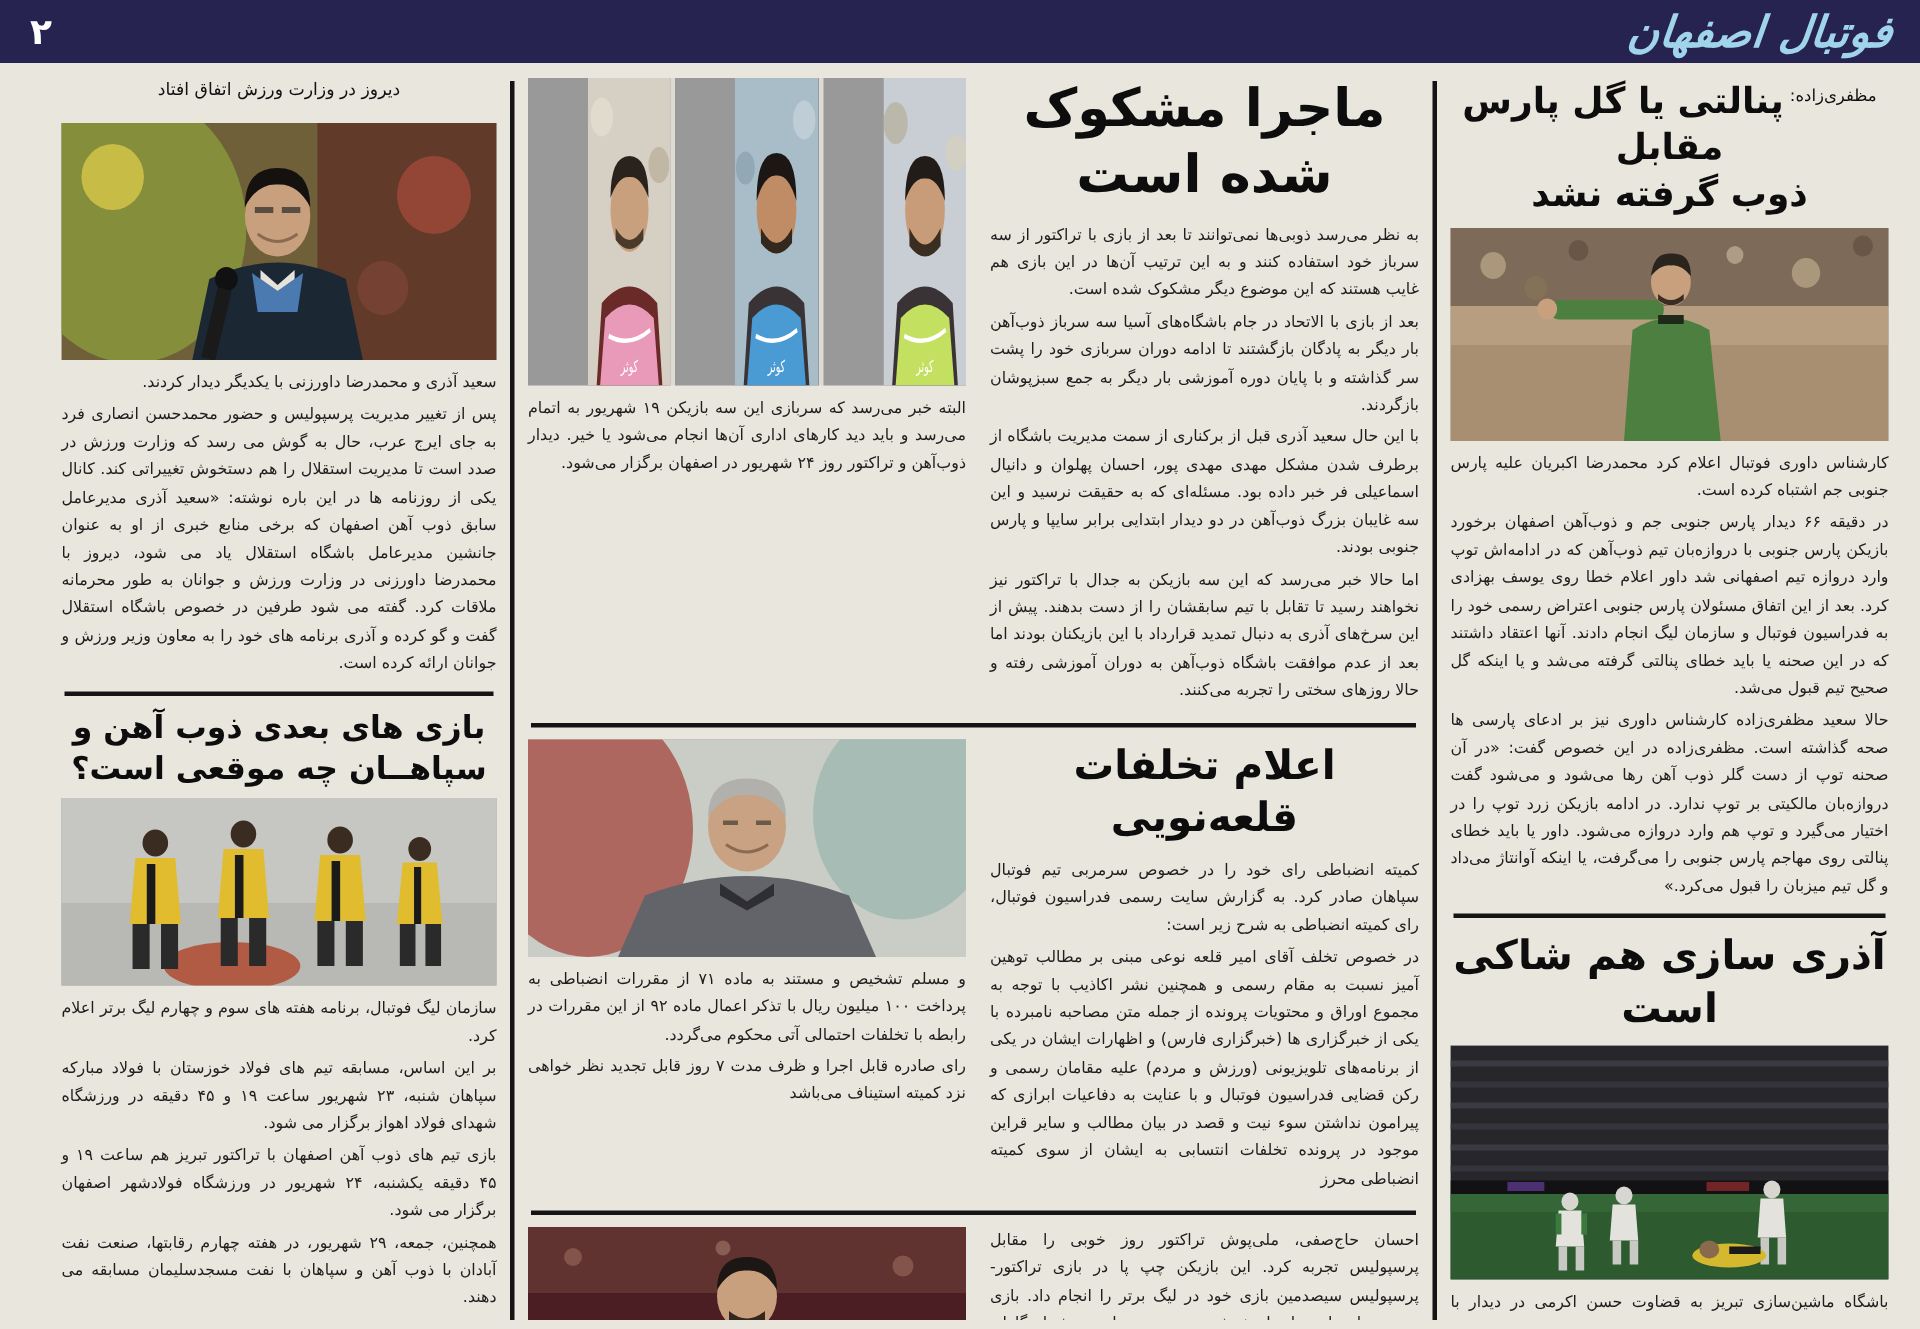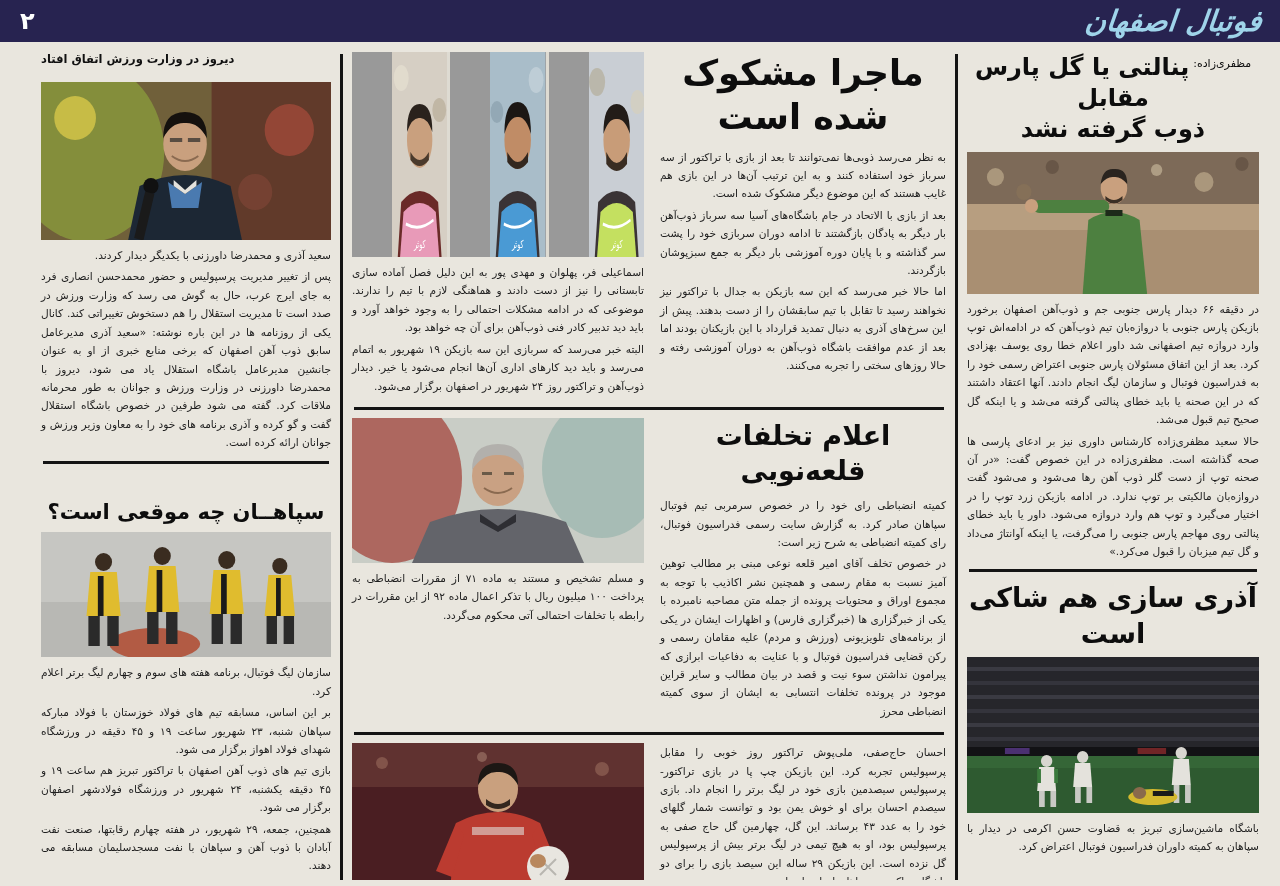--- a/index.html
+++ b/index.html
@@ -36,21 +36,21 @@
 
   .content {
     display: grid;
     grid-template-columns: 310px 3px 612px 3px 308px;
     padding: 8px 12px 6px 12px;
     height: 844px;
   }
   .vrule { background: #141414; width: 3px; margin-top: 4px; }
   .col { padding: 2px 9px 0 9px; overflow: hidden; }
 
-  .kicker { font-size: 11.5px; font-weight: bold; text-align: left; color: #111; margin-bottom: 16px; }
+  .kicker { font-size: 11.5px; font-weight: normal; text-align: center; color: #111; margin-bottom: 16px; }
   .headline { font-weight: bold; color: #0d0d0d; text-align: center; line-height: 1.3; letter-spacing: -0.5px; }
   .hl-xl { font-size: 35px; line-height: 1.25; }
   .hl-lg { font-size: 27px; }
   .hl-md { font-size: 24px; }
   .hl-sm { font-size: 21px; }
   .kicker-inline { font-size: 11px; font-weight: normal; vertical-align: 8px; margin-left: 4px; }
 
   .bodytext p {
     font-size: 10.6px;
     line-height: 1.74;
@@ -105,20 +105,21 @@
           <rect x="70" y="48" width="80" height="13" rx="6" fill="#4d8040"></rect>
           <circle cx="68" cy="54" r="7" fill="#c9a07e"></circle>
           <path d="M122 142 L128 68 Q154 52 182 68 L190 142 Z" fill="#4d8040"></path>
           <ellipse cx="155" cy="36" rx="14" ry="16" fill="#c9a07e"></ellipse>
           <path d="M141 32 Q143 16 155 17 Q169 16 169 32 Q162 24 155 25 Q148 24 141 32Z" fill="#2a241f"></path>
           <path d="M146 44 Q155 52 164 44 L164 48 Q155 55 146 48Z" fill="#3a2e24"></path>
           <rect x="146" y="58" width="18" height="6" fill="#1d2a1a"></rect>
         </svg>
       </div>
       <div class="bodytext">
+        <p>کارشناس داوری فوتبال اعلام کرد محمدرضا اکبریان علیه پارس جنوبی جم اشتباه کرده است.</p>
         <p>در دقیقه ۶۶ دیدار پارس جنوبی جم و ذوب‌آهن اصفهان برخورد بازیکن پارس جنوبی با دروازه‌بان تیم ذوب‌آهن که در ادامه‌اش توپ وارد دروازه تیم اصفهانی شد داور اعلام خطا روی یوسف بهزادی کرد. بعد از این اتفاق مسئولان پارس جنوبی اعتراض رسمی خود را به فدراسیون فوتبال و سازمان لیگ انجام دادند. آنها اعتقاد داشتند که در این صحنه یا باید خطای پنالتی گرفته می‌شد و یا اینکه گل صحیح تیم قبول می‌شد.</p>
         <p>حالا سعید مظفری‌زاده کارشناس داوری نیز بر ادعای پارسی ها صحه گذاشته است. مظفری‌زاده در این خصوص گفت: «در آن صحنه توپ از دست گلر ذوب آهن رها می‌شود و می‌شود گفت دروازه‌بان مالکیتی بر توپ ندارد. در ادامه بازیکن زرد توپ را در اختیار می‌گیرد و توپ هم وارد دروازه می‌شود. داور یا باید خطای پنالتی روی مهاجم پارس جنوبی را می‌گرفت، یا اینکه آوانتاژ می‌داد و گل تیم میزبان را قبول می‌کرد.»</p>
       </div>
       <div class="divider"></div>
       <div class="headline hl-lg">آذری سازی هم شاکی است</div>
       <div class="photo mt6 mb6" style="height:156px">
         <svg viewBox="0 0 308 156" preserveAspectRatio="none">
           <rect width="308" height="156" fill="#26262b"></rect>
           <rect y="10" width="308" height="4" fill="#3a3a42"></rect>
             <rect y="24" width="308" height="4" fill="#34343c"></rect>
@@ -162,20 +163,21 @@
 
       <div class="mrow">
         <div class="mtext">
           <div class="headline hl-xl mb8">
             <span>ماجرا مشکوک</span><br>
             <span>شده است</span>
           </div>
           <div class="bodytext">
             <p>به نظر می‌رسد ذوبی‌ها نمی‌توانند تا بعد از بازی با تراکتور از سه سرباز خود استفاده کنند و به این ترتیب آن‌ها در این بازی هم غایب هستند که این موضوع دیگر مشکوک شده است.</p>
             <p>بعد از بازی با الاتحاد در جام باشگاه‌های آسیا سه سرباز ذوب‌آهن بار دیگر به پادگان بازگشتند تا ادامه دوران سربازی خود را پشت سر گذاشته و با پایان دوره آموزشی بار دیگر به جمع سبزپوشان بازگردند.</p>
+            <p>با این حال سعید آذری قبل از برکناری از سمت مدیریت باشگاه از برطرف شدن مشکل مهدی مهدی پور، احسان پهلوان و دانیال اسماعیلی فر خبر داده بود. مسئله‌ای که به حقیقت نرسید و این سه غایبان بزرگ ذوب‌آهن در دو دیدار ابتدایی برابر سایپا و پارس جنوبی بودند.</p>
             <p>اما حالا خبر می‌رسد که این سه بازیکن به جدال با تراکتور نیز نخواهند رسید تا تقابل با تیم سابقشان را از دست بدهند. پیش از این سرخ‌های آذری به دنبال تمدید قرارداد با این بازیکنان بودند اما بعد از عدم موافقت باشگاه ذوب‌آهن به دوران آموزشی رفته و حالا روزهای سختی را تجربه می‌کنند.</p>
           </div>
         </div>
         <div class="mside">
           <div class="trio mb6">
             <div class="photo" style="height:205px">
               <svg viewBox="0 0 96 205" preserveAspectRatio="none">
                 <rect width="96" height="205" fill="#c9ced4"></rect>
                 <circle cx="14" cy="30" r="14" fill="#b0a890" opacity="0.6"></circle>
                   <circle cx="84" cy="50" r="12" fill="#d8d0b8" opacity="0.6"></circle>
@@ -211,21 +213,20 @@
                 <path d="M14 205 L20 160 Q48 142 76 160 L82 205 Z" fill="#e89ab8"></path>
                 <path d="M24 172 Q48 180 72 168" stroke="#ffffff" stroke-width="3" fill="none"></path>
                 <text x="48" y="196" text-anchor="middle" font-size="11" fill="#ffffff">کوثر</text>
                 <ellipse cx="48" cy="88" rx="22" ry="28" fill="#c9a07e"></ellipse>
                 <path d="M26 80 Q26 52 48 52 Q70 52 70 80 Q61 65 48 66 Q35 65 26 80Z" fill="#2a221c"></path>
                 <path d="M32 100 Q48 116 64 100 L64 108 Q48 120 32 108Z" fill="#4a3a2c"></path>
               </svg>
             </div>
           </div>
           <div class="bodytext">
-            <p>اسماعیلی فر، پهلوان و مهدی پور به این دلیل فصل آماده سازی تابستانی را نیز از دست دادند و هماهنگی لازم با تیم را ندارند. موضوعی که در ادامه مشکلات احتمالی را به وجود خواهد آورد و باید دید تدبیر کادر فنی ذوب‌آهن برای آن چه خواهد بود.</p>
             <p>البته خبر می‌رسد که سربازی این سه بازیکن ۱۹ شهریور به اتمام می‌رسد و باید دید کارهای اداری آن‌ها انجام می‌شود یا خیر. دیدار ذوب‌آهن و تراکتور روز ۲۴ شهریور در اصفهان برگزار می‌شود.</p>
           </div>
         </div>
       </div>
 
       <div class="divider"></div>
 
       <div class="mrow">
         <div class="mtext">
           <div class="headline hl-lg mb8">اعلام تخلفات قلعه‌نویی</div>
@@ -244,20 +245,21 @@
               <path d="M128 96 L146 108 L164 96 L164 104 L146 114 L128 104Z" fill="#2e2e33"></path>
               <ellipse cx="146" cy="58" rx="26" ry="30" fill="#c9a183"></ellipse>
               <path d="M120 52 Q120 26 146 26 Q172 26 172 52 Q162 36 146 37 Q130 36 120 52Z" fill="#b2b0ac"></path>
               <path d="M132 70 Q146 80 160 70" stroke="#8a6a50" stroke-width="2" fill="none"></path>
               <rect x="130" y="54" width="10" height="3" fill="#6a5a48"></rect>
                 <rect x="152" y="54" width="10" height="3" fill="#6a5a48"></rect>
             </svg>
           </div>
           <div class="bodytext">
             <p>و مسلم تشخیص و مستند به ماده ۷۱ از مقررات انضباطی به پرداخت ۱۰۰ میلیون ریال با تذکر اعمال ماده ۹۲ از این مقررات در رابطه با تخلفات احتمالی آتی محکوم می‌گردد.</p>
+            <p>رای صادره قابل اجرا و ظرف مدت ۷ روز قابل تجدید نظر خواهی نزد کمیته استیناف می‌باشد</p>
           </div>
         </div>
       </div>
 
       <div class="divider"></div>
 
       <div class="mrow">
         <div class="mtext">
           <div class="bodytext">
             <p>احسان حاج‌صفی، ملی‌پوش تراکتور روز خوبی را مقابل پرسپولیس تجربه کرد. این بازیکن چپ پا در بازی تراکتور-پرسپولیس سیصدمین بازی خود در لیگ برتر را انجام داد. بازی سیصدم احسان برای او خوش یمن بود و توانست شمار گلهای خود را به عدد ۴۳ برساند. این گل، چهارمین گل حاج صفی به پرسپولیس بود، او به هیچ تیمی در لیگ برتر بیش از پرسپولیس گل نزده است. این بازیکن ۲۹ ساله این سیصد بازی را برای دو باشگاه تراکتور و سپاهان انجام داده است.</p>
@@ -311,21 +313,21 @@
           <circle cx="116" cy="104" r="8" fill="#111111"></circle>
           <rect x="104" y="110" width="10" height="48" fill="#1a1a1a" transform="rotate(14 109 134)"></rect>
         </svg>
       </div>
       <div class="bodytext">
         <p>سعید آذری و محمدرضا داورزنی با یکدیگر دیدار کردند.</p>
         <p>پس از تغییر مدیریت پرسپولیس و حضور محمدحسن انصاری فرد به جای ایرج عرب، حال به گوش می رسد که وزارت ورزش در صدد است تا مدیریت استقلال را هم دستخوش تغییراتی کند. کانال یکی از روزنامه ها در این باره نوشته: «سعید آذری مدیرعامل سابق ذوب آهن اصفهان که برخی منابع خبری از او به عنوان جانشین مدیرعامل باشگاه استقلال یاد می شود، دیروز با محمدرضا داورزنی در وزارت ورزش و جوانان به طور محرمانه ملاقات کرد. گفته می شود طرفین در خصوص باشگاه استقلال گفت و گو کرده و آذری برنامه های خود را به معاون وزیر ورزش و جوانان ارائه کرده است.</p>
       </div>
       <div class="divider"></div>
       <div class="headline hl-sm">
-        <br>
+        <span>بازی های بعدی ذوب آهن و</span><br>
         <span>سپاهــان چه موقعی است؟</span>
       </div>
       <div class="photo mt6 mb6" style="height:125px">
         <svg viewBox="0 0 306 125" preserveAspectRatio="none">
           <rect width="306" height="125" fill="#c6c6c2"></rect>
           <rect y="70" width="306" height="55" fill="#b4b4b0" opacity="0.8"></rect>
           <ellipse cx="120" cy="112" rx="48" ry="16" fill="#b04a30" opacity="0.85"></ellipse>
           <g>
             <circle cx="66" cy="30" r="9" fill="#3a2c20"></circle>
             <path d="M52 40 L80 40 L84 84 L48 84Z" fill="#e0bc2e"></path>

